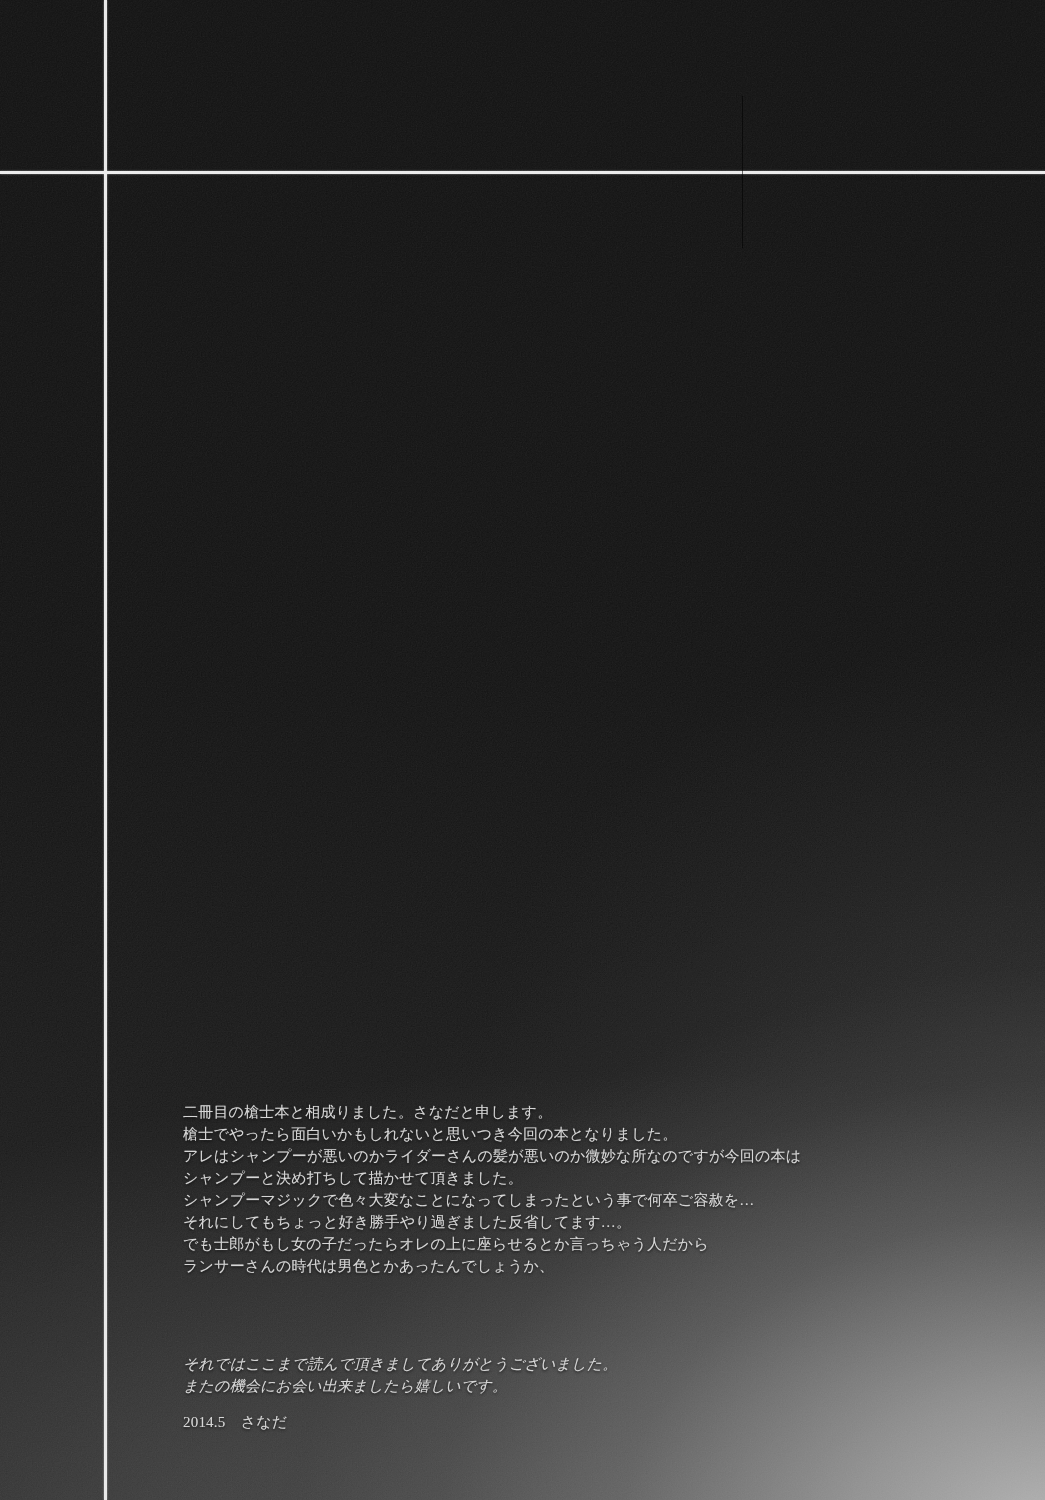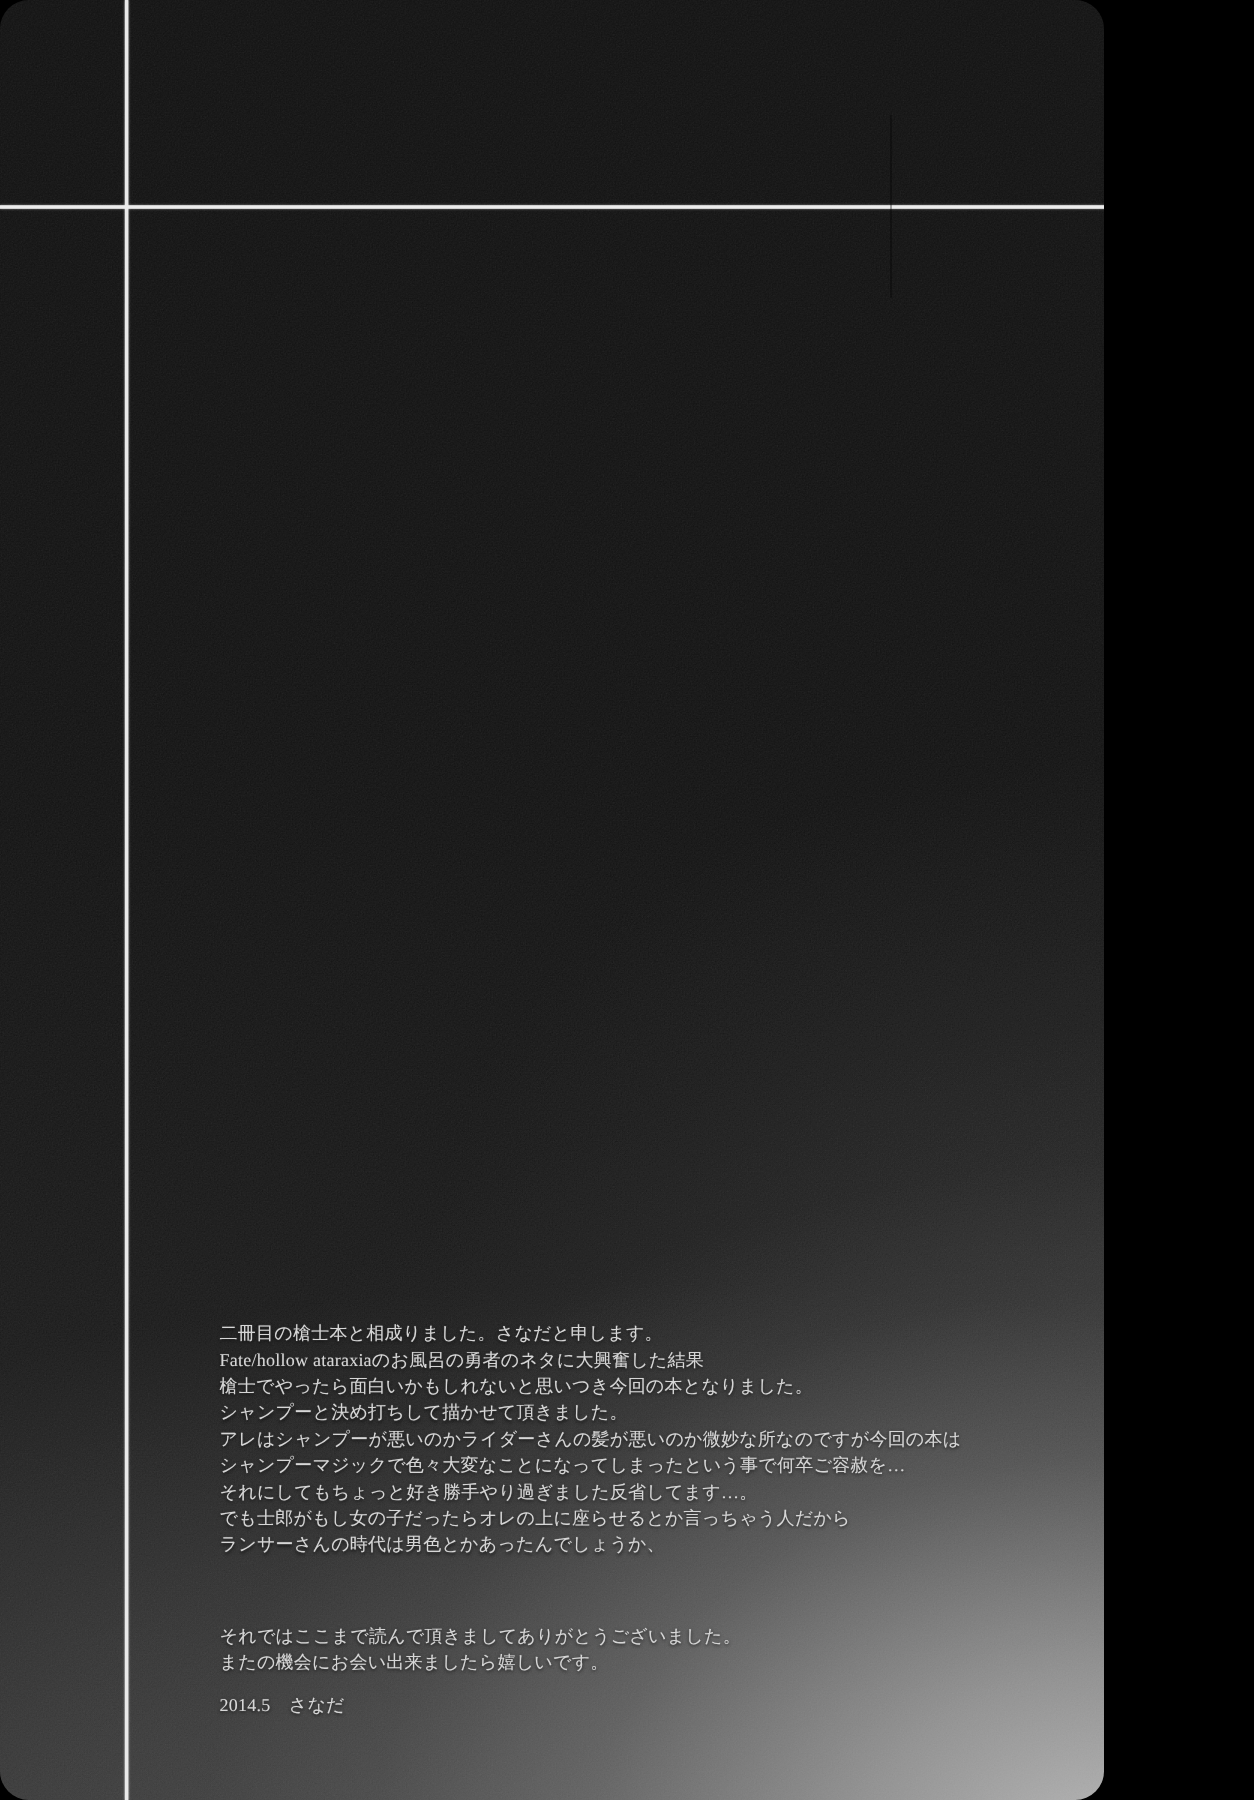--- a/index.html
+++ b/index.html
@@ -1,31 +1,30 @@
 <!DOCTYPE html>
 <html><head>
 <meta charset="utf-8">
 <style>
   html,body{margin:0;padding:0;background:#000;}
   .page{
     position:relative;
-    width:920px;height:1500px;
+    width:1045px;height:1500px;
     overflow:hidden;
     background:
       radial-gradient(ellipse 950px 720px at 101% 103%,
         rgba(190,190,190,.92) 0%, rgba(162,162,162,.78) 22%,
         rgba(112,112,112,.52) 46%, rgba(72,72,72,.30) 65%,
         rgba(40,40,40,.14) 80%, rgba(20,20,20,0) 95%),
       radial-gradient(ellipse 1300px 560px at 60% 103%,
         rgba(130,130,130,.50) 0%, rgba(85,85,85,.26) 55%, rgba(40,40,40,0) 85%),
       radial-gradient(ellipse 700px 520px at 100% 70%,
         rgba(95,95,95,.22) 0%, rgba(60,60,60,.10) 55%, rgba(30,30,30,0) 80%),
       linear-gradient(180deg,#0a0a0a 0%,#0c0c0c 45%,#101010 62%,#151515 78%,#1d1d1d 100%);
     font-family:"Liberation Serif","DejaVu Serif",serif;
-    border-radius:24px;
   }
   .noise{
     position:absolute;inset:0;width:100%;height:100%;
     opacity:.10;mix-blend-mode:screen;pointer-events:none;
   }
   .vline{
     position:absolute;left:104px;top:0;width:3px;height:1500px;
     background:#e9e9e9;
     box-shadow:0 0 2px rgba(255,255,255,.55);
   }
@@ -41,21 +40,21 @@
   .txt{
     position:absolute;left:183px;
     color:#d6d6d6;
     font-size:15px;line-height:22px;
     letter-spacing:.2px;
     white-space:nowrap;
     text-shadow:0 0 1px rgba(240,240,240,.35),0 1px 3px rgba(0,0,0,.9);
     filter:blur(.3px);
   }
   .block-main{top:1101px;}
-  .block-closing{top:1353px;}
+  .block-closing{top:1353px;font-style:italic;}
   .block-signature{top:1411px;}
 </style>
 </head>
 <body>
 
 <div class="page">
 
   <svg class="noise" xmlns="http://www.w3.org/2000/svg" width="1045" height="1500">
     <filter id="grain">
       <feTurbulence type="fractalNoise" baseFrequency="0.8" numOctaves="3" stitchTiles="stitch"></feTurbulence>
@@ -63,24 +62,23 @@
     </filter>
     <rect x="0" y="0" width="1045" height="1500" filter="url(#grain)"></rect>
   </svg>
 
   <div class="vline"></div>
   <div class="hline"></div>
   <div class="scratch"></div>
 
   <div class="txt block-main">
     <div>二冊目の槍士本と相成りました。さなだと申します。</div>
-    <div>Fate/hollow ataraxiaのお風呂の勇者のネタに大興奮した結果</div>
     <div>槍士でやったら面白いかもしれないと思いつき今回の本となりました。</div>
+    <div>アレはシャンプーが悪いのかライダーさんの髪が悪いのか微妙な所なのですが今回の本は</div>
     <div>シャンプーと決め打ちして描かせて頂きました。</div>
-    <div>アレはシャンプーが悪いのかライダーさんの髪が悪いのか微妙な所なのですが今回の本は</div>
     <div>シャンプーマジックで色々大変なことになってしまったという事で何卒ご容赦を…</div>
     <div>それにしてもちょっと好き勝手やり過ぎました反省してます…。</div>
     <div>でも士郎がもし女の子だったらオレの上に座らせるとか言っちゃう人だから</div>
     <div>ランサーさんの時代は男色とかあったんでしょうか、</div>
   </div>
 
   <div class="txt block-closing">
     <div>それではここまで読んで頂きましてありがとうございました。</div>
     <div>またの機会にお会い出来ましたら嬉しいです。</div>
   </div>

